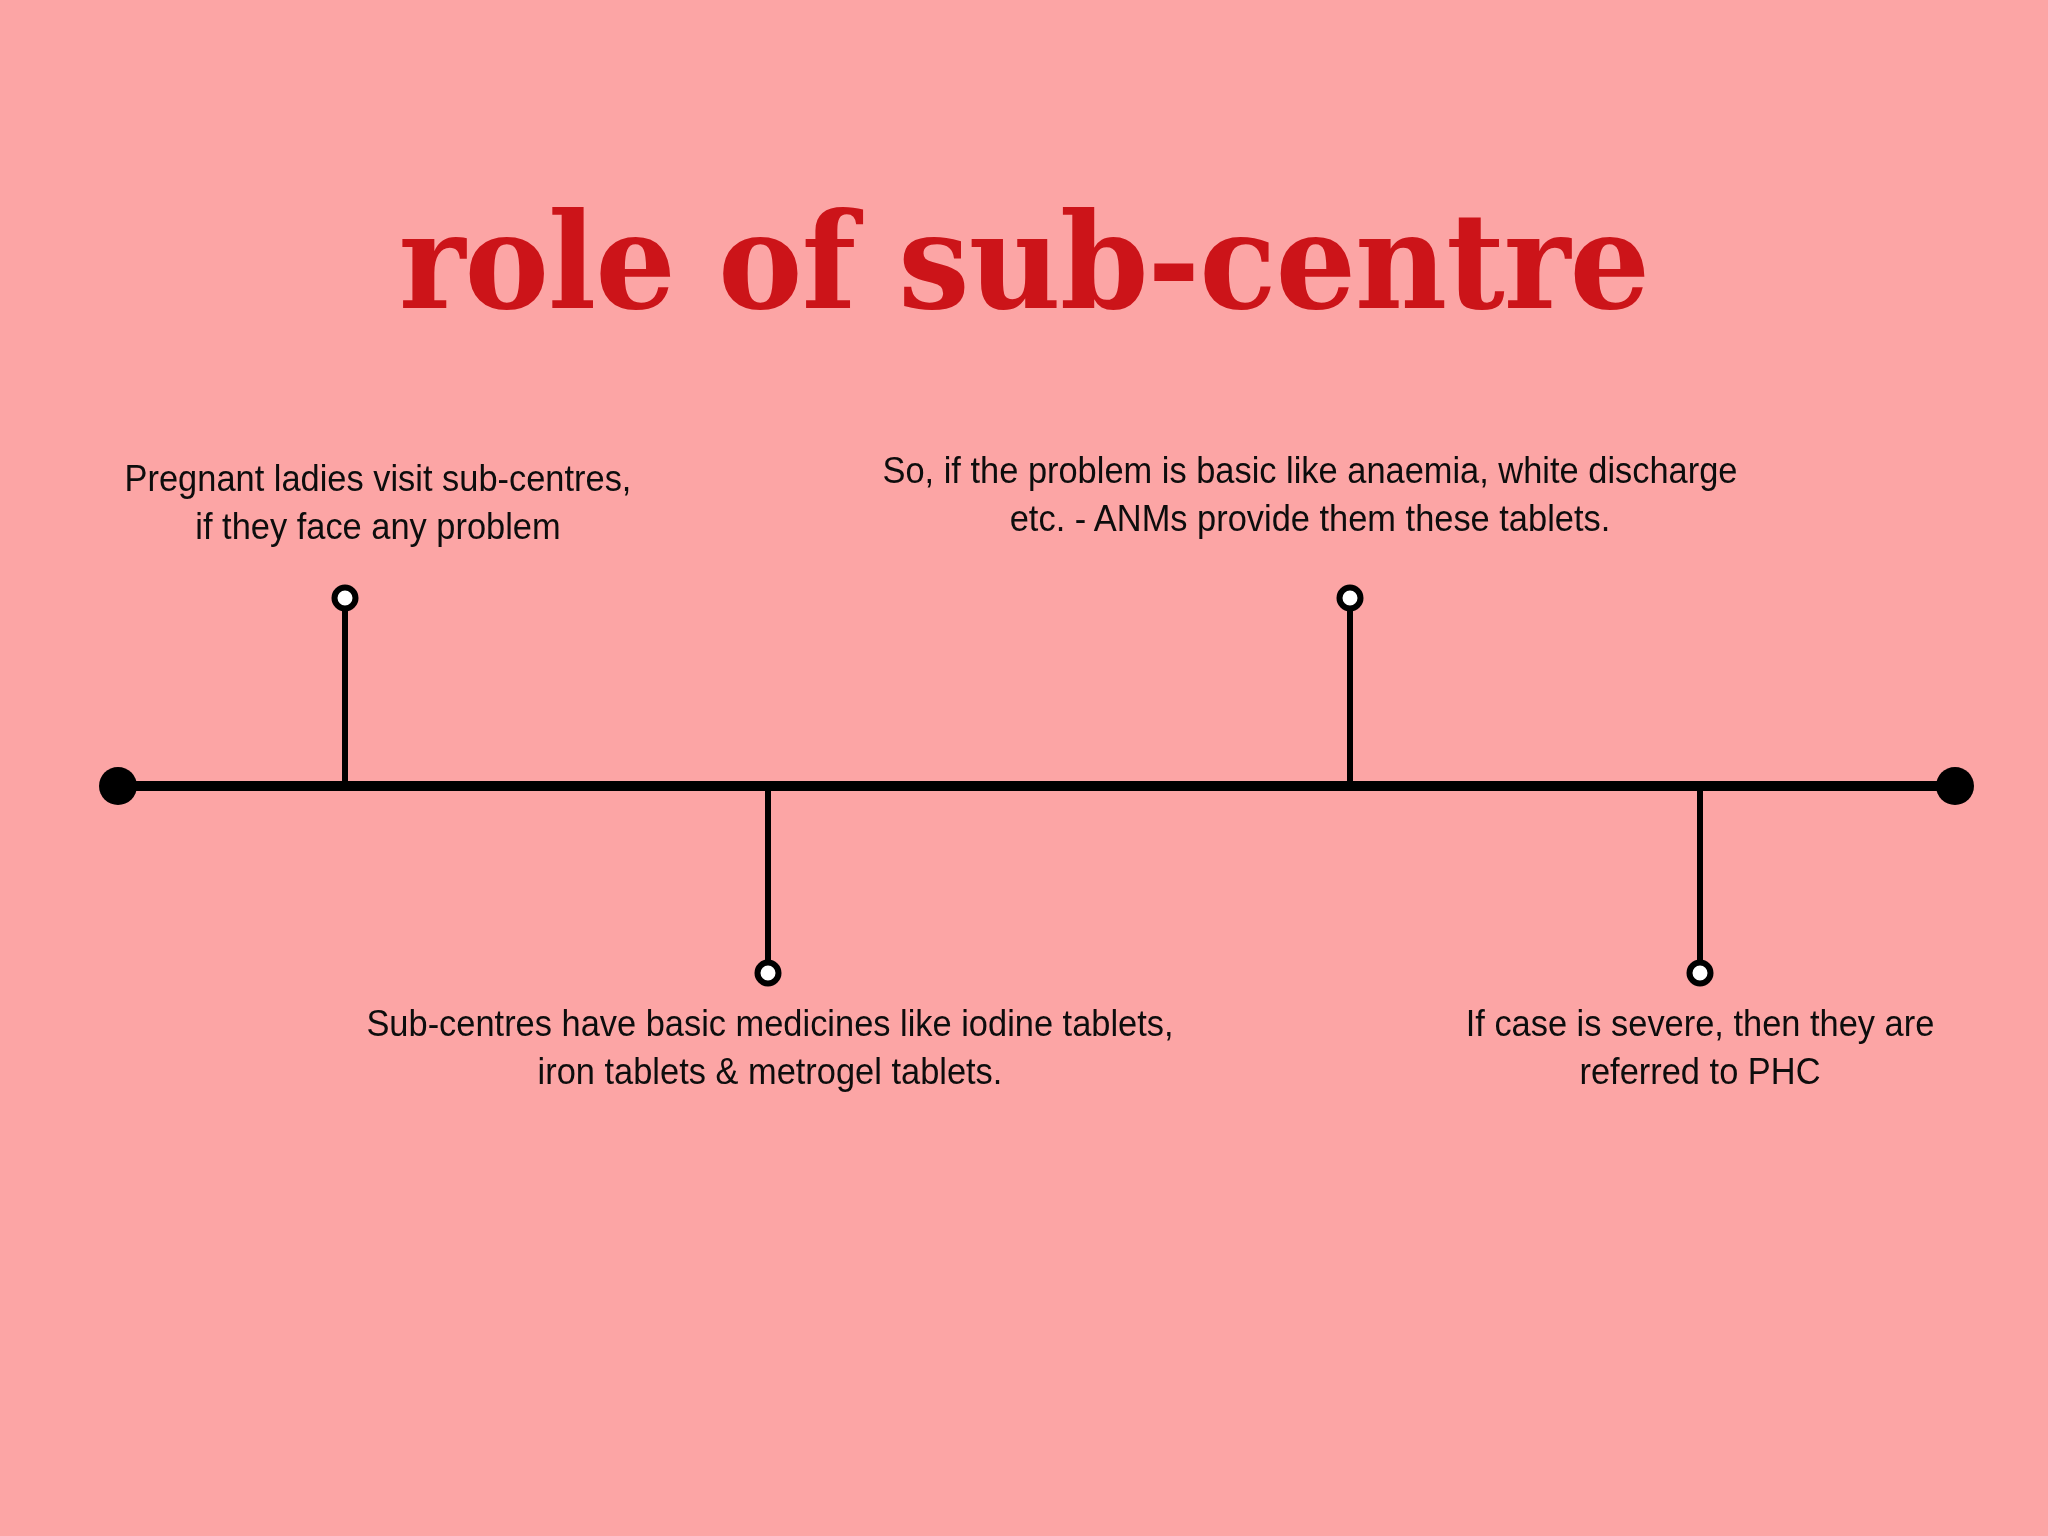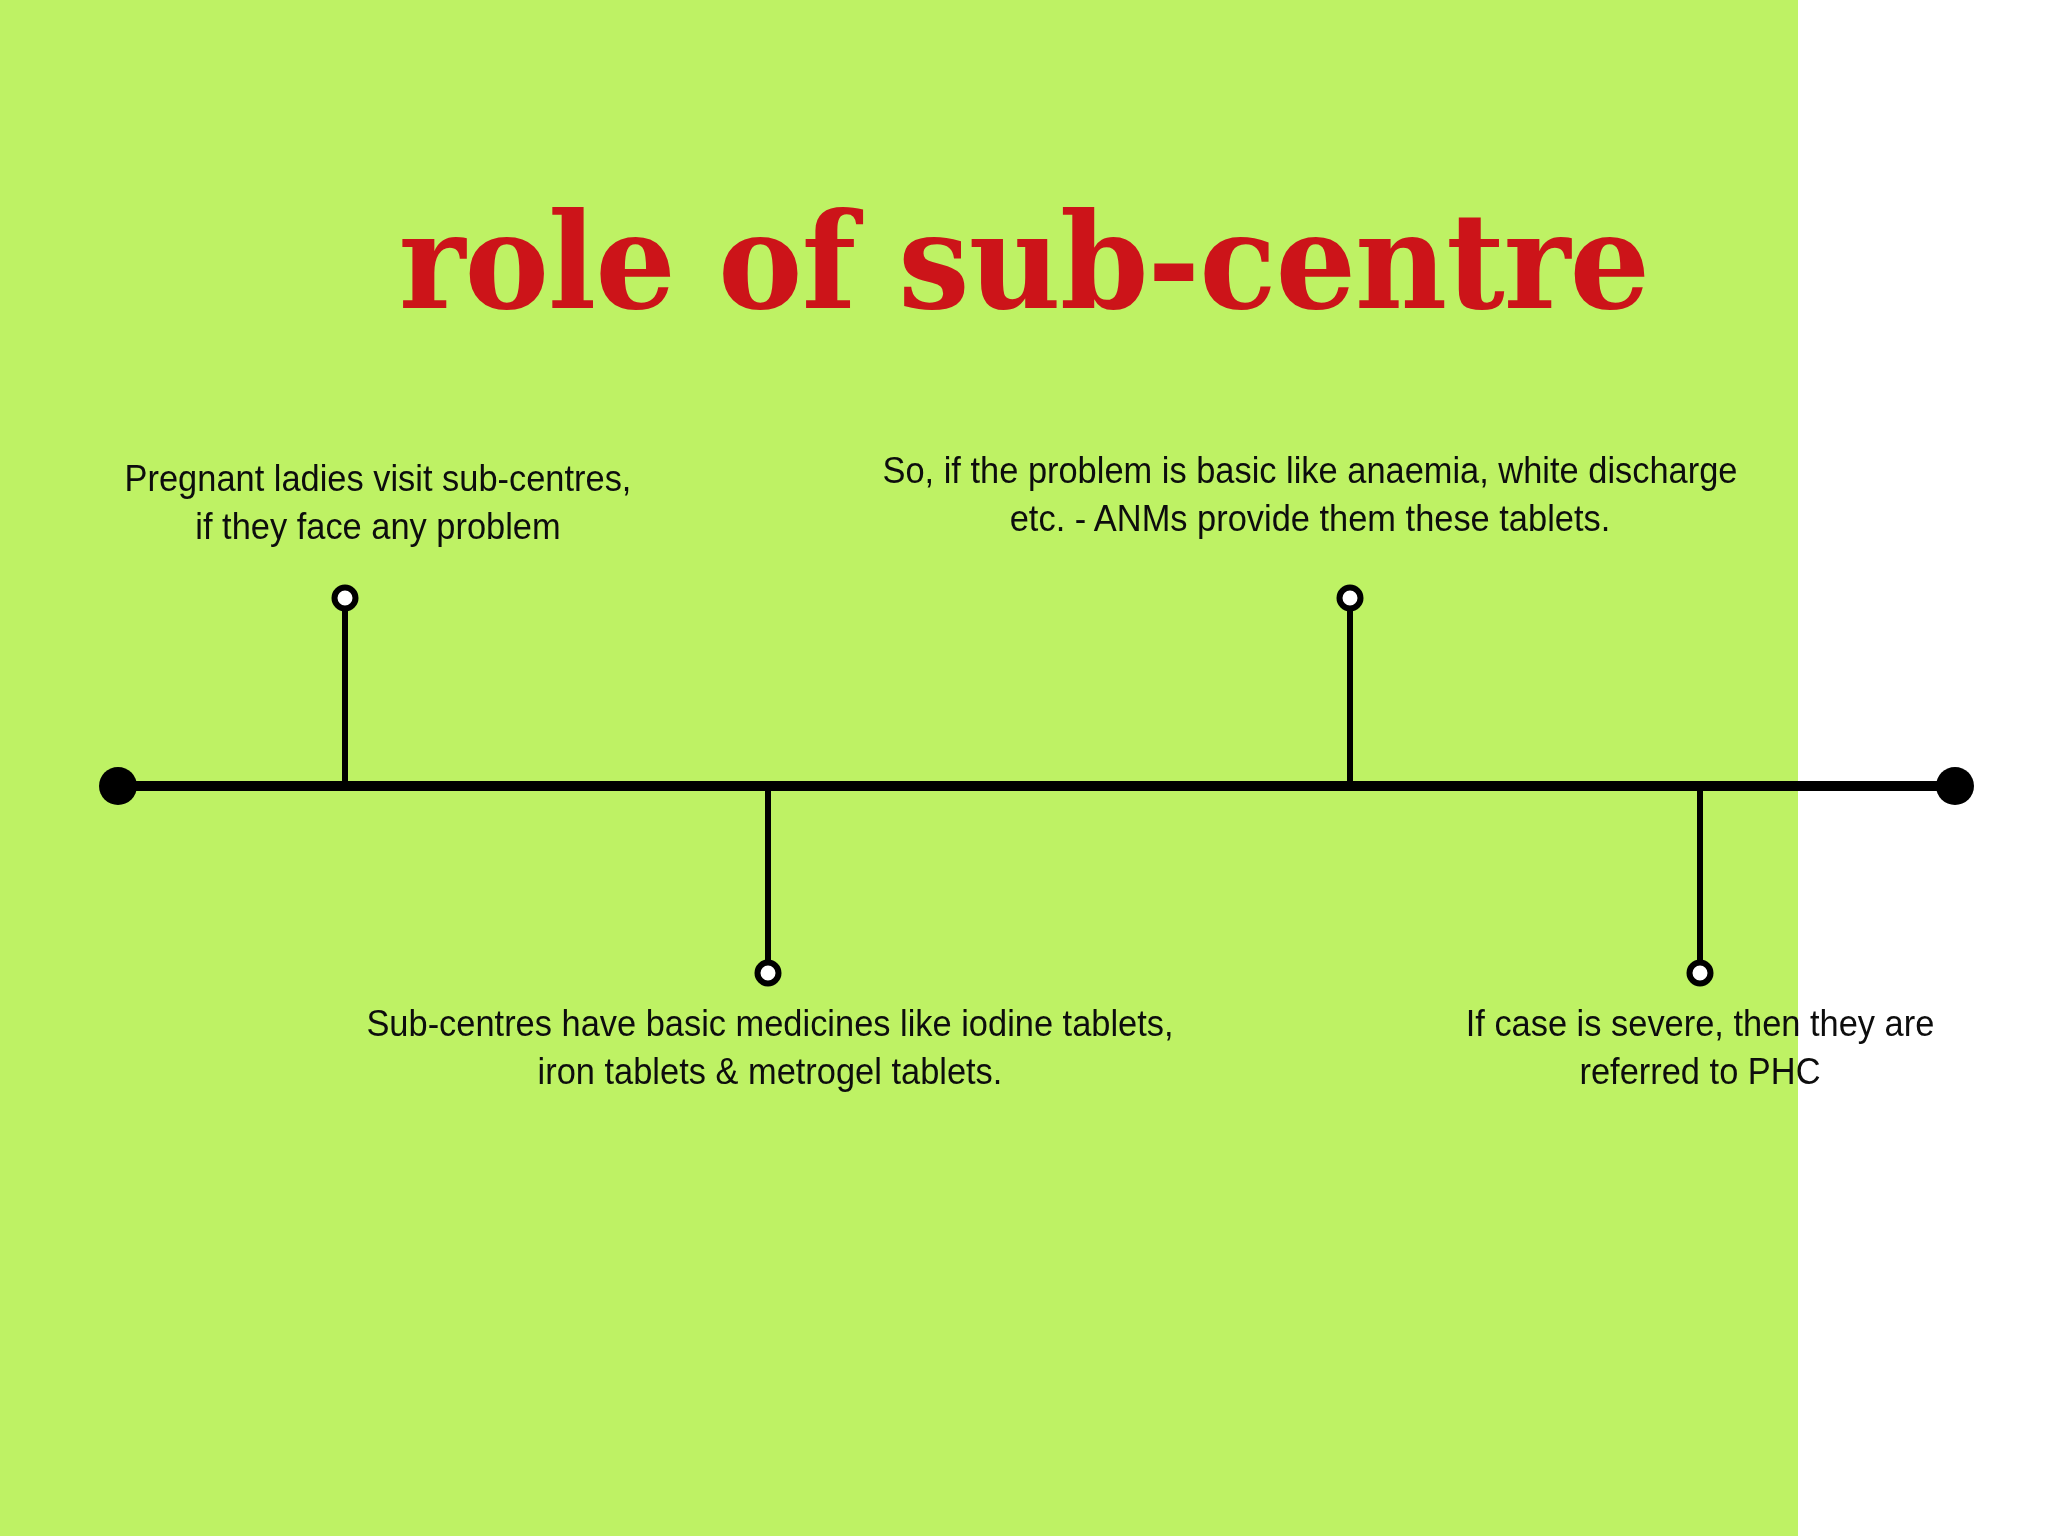--- a/index.html
+++ b/index.html
@@ -11,24 +11,23 @@
   body {
     width: 2048px;
     height: 1536px;
     overflow: hidden;
     font-family: "Liberation Sans", sans-serif;
     -webkit-font-smoothing: antialiased;
   }
 
   #slide {
     position: relative;
-    width: 1780px;
+    width: 2048px;
     height: 1536px;
-    background: #bef264;
-    padding-left: 18px;
+    background: #fca5a5;
   }
 
   
   #title {
     position: absolute;
     left: 0;
     top: 196px;
     width: 2048px;
     text-align: center;
     color: #CC1419;

